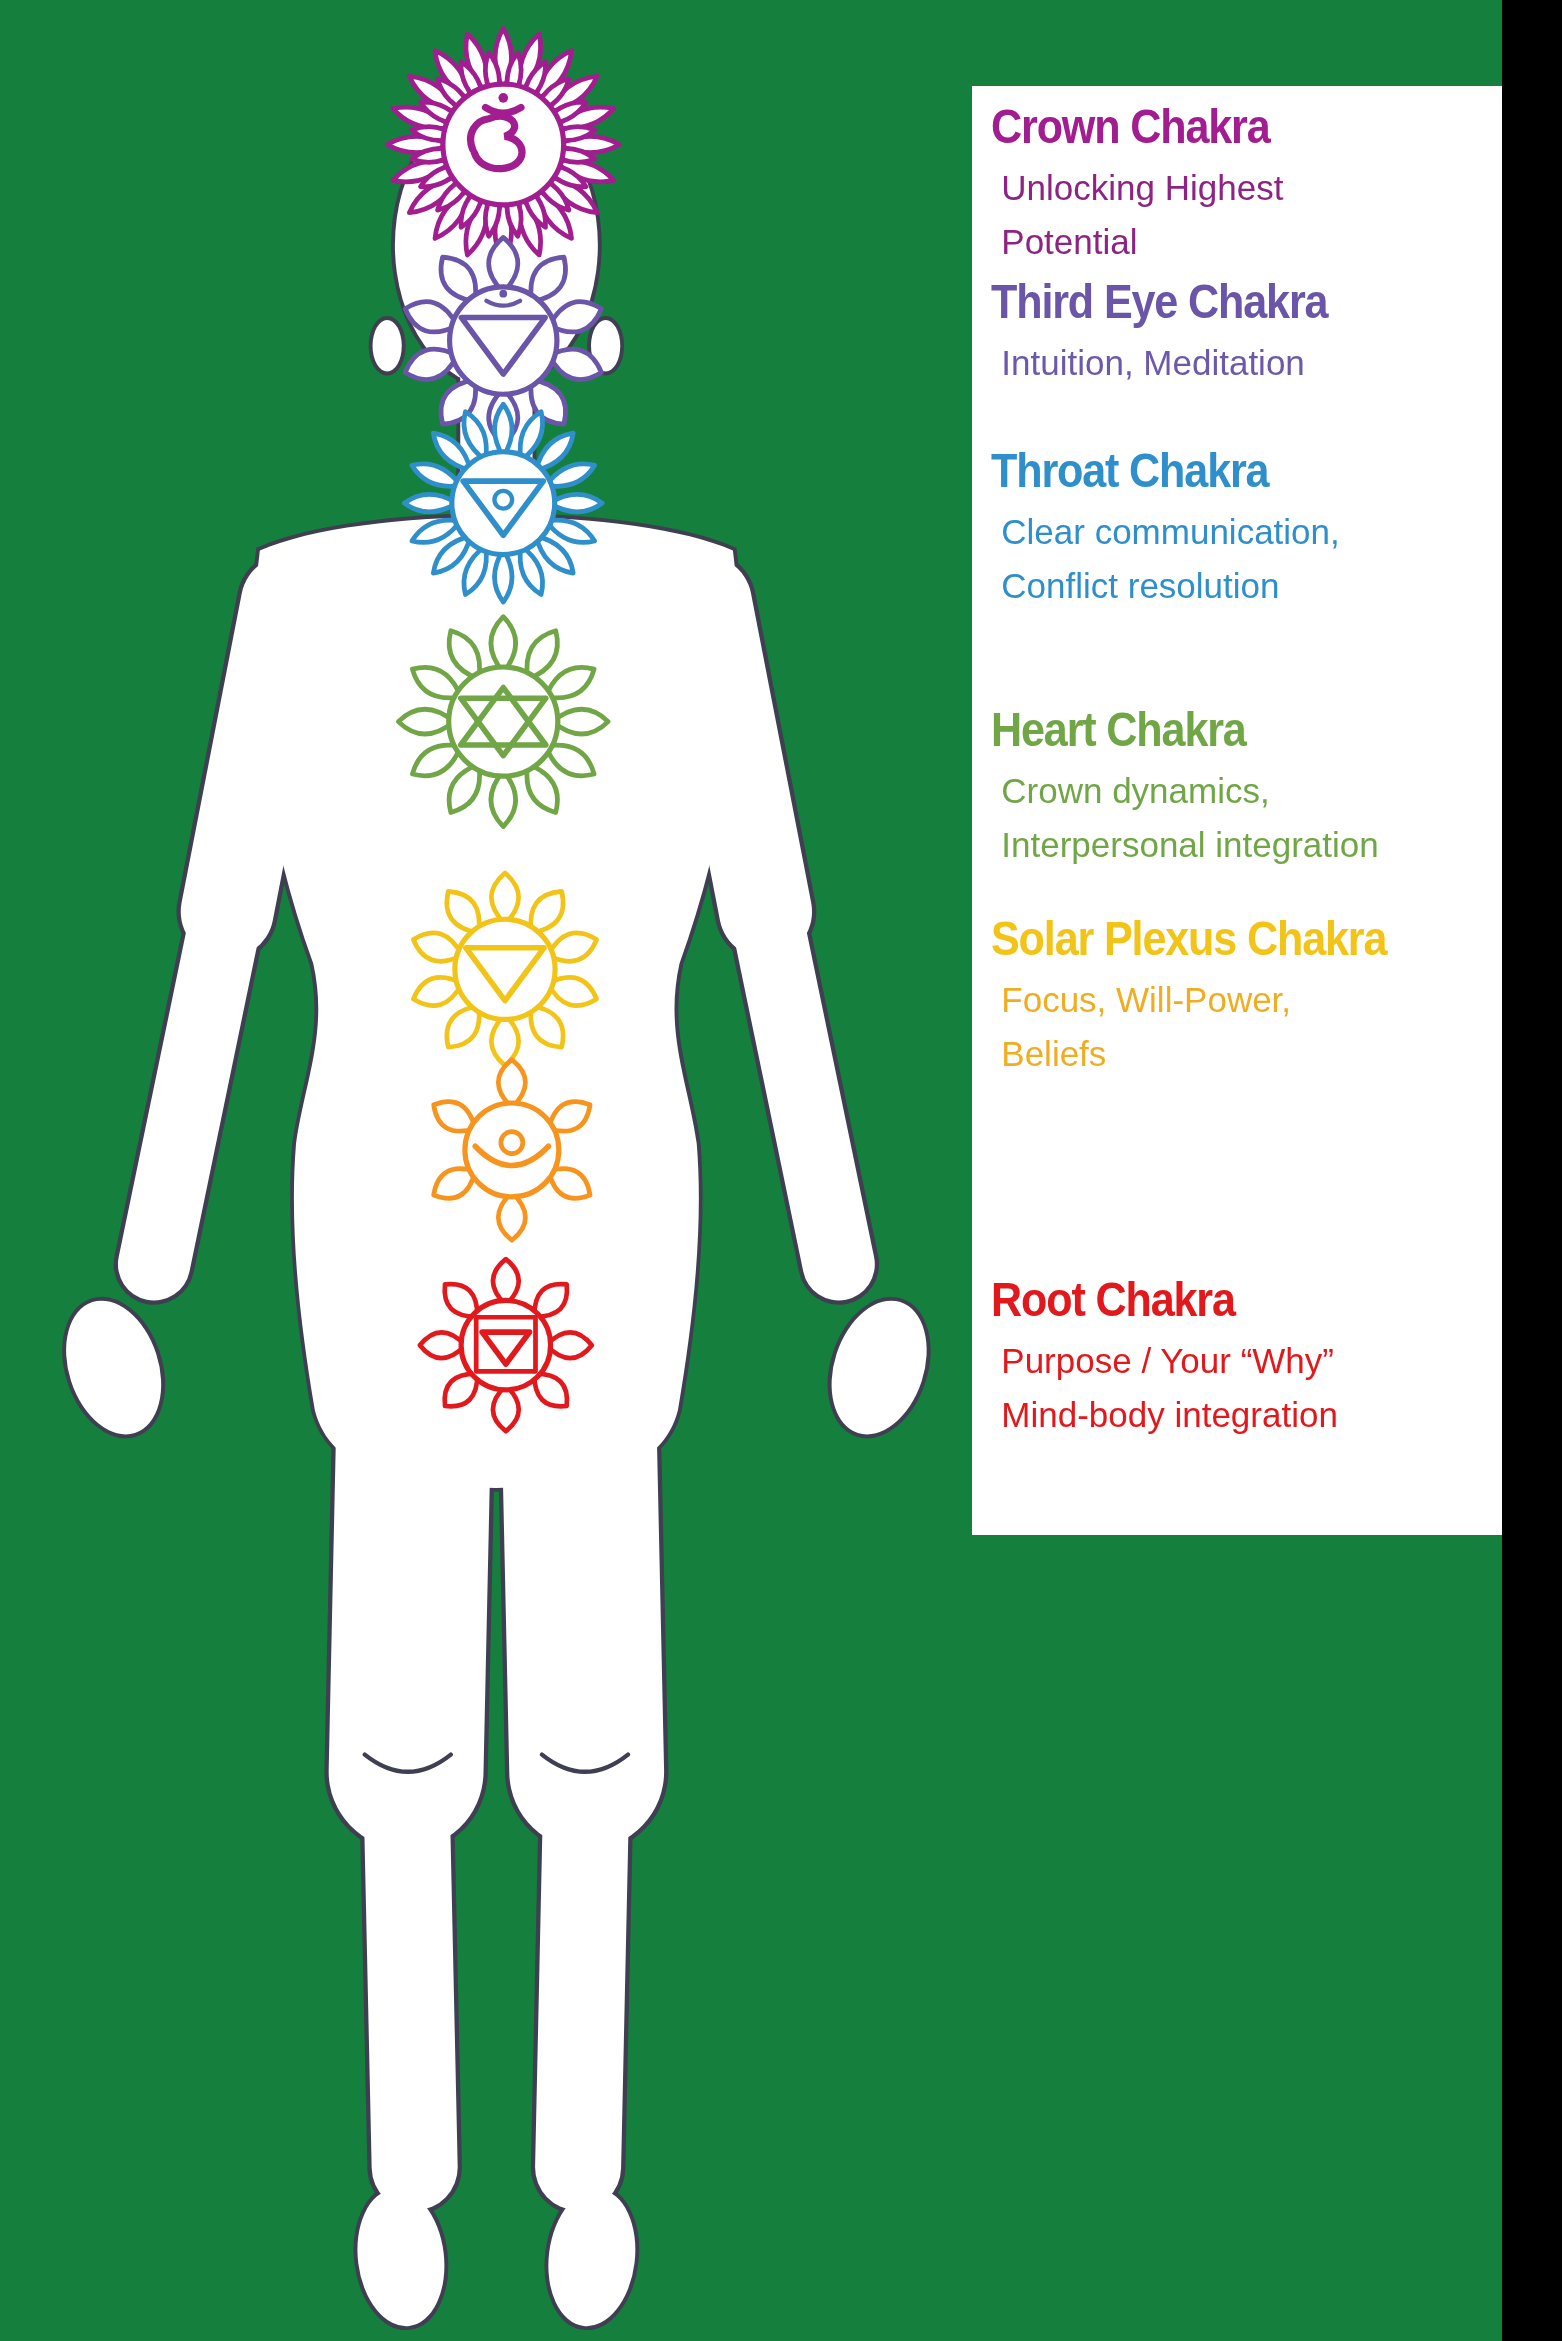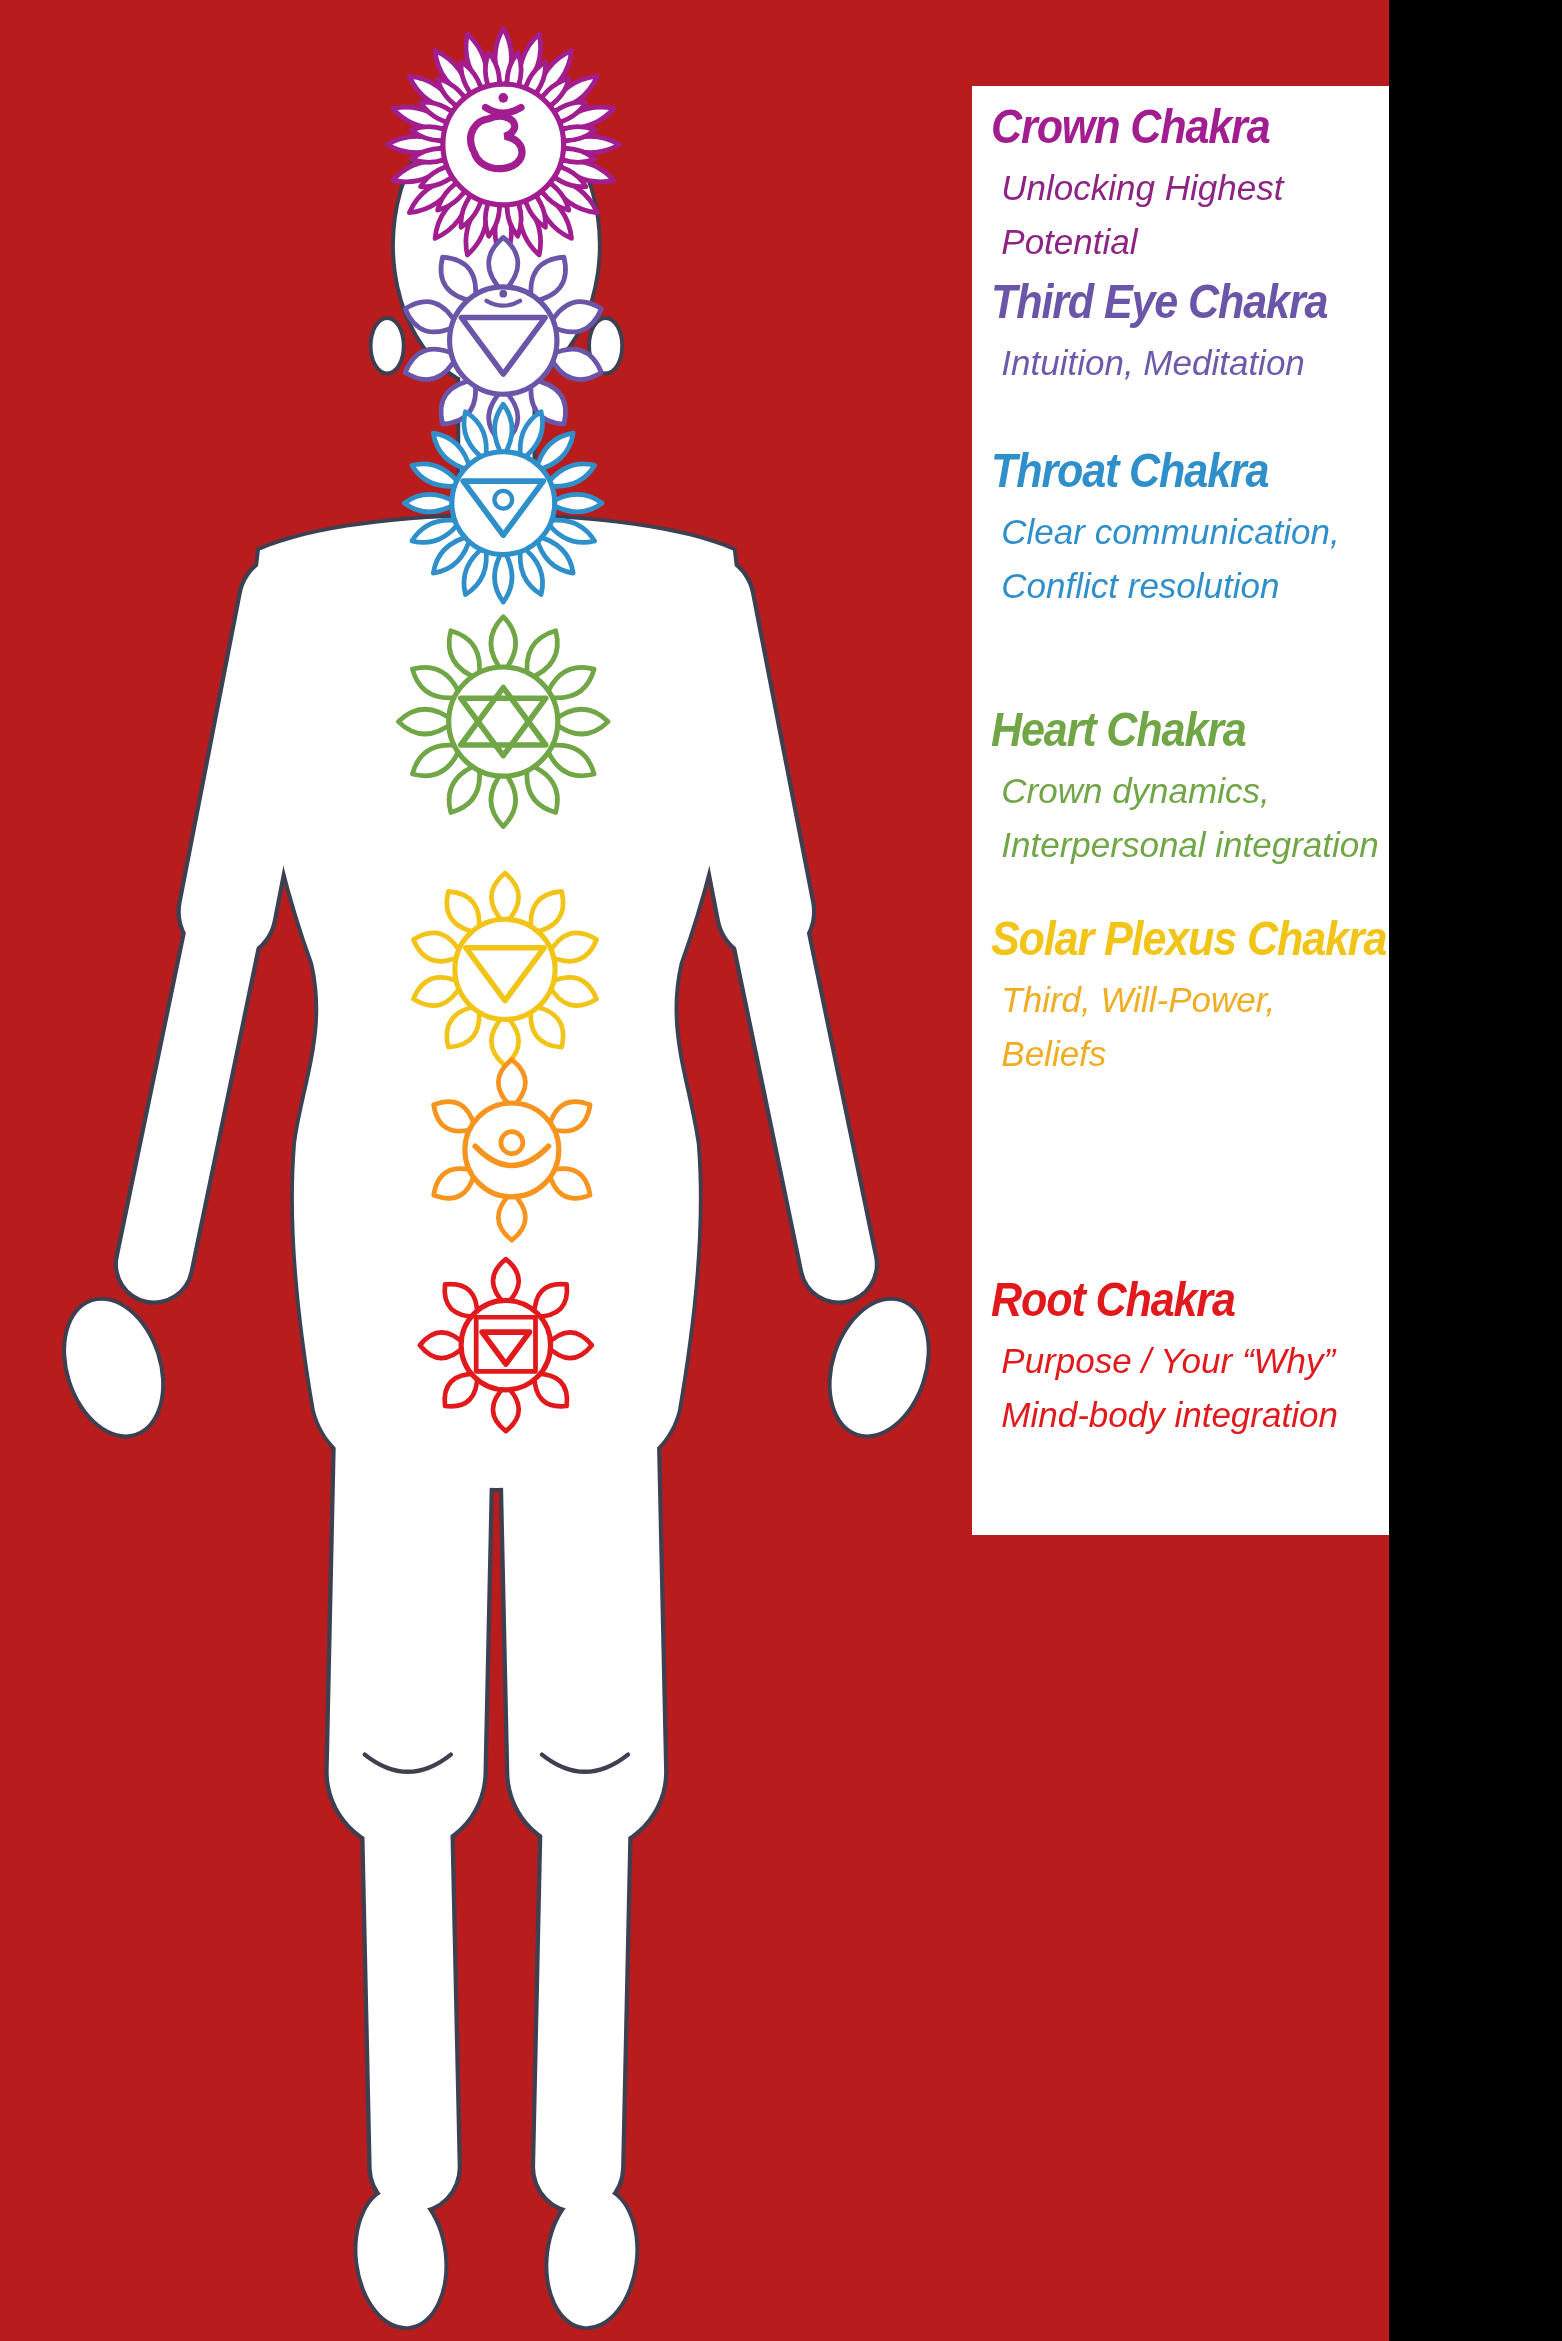--- a/index.html
+++ b/index.html
@@ -1,18 +1,18 @@
 <!DOCTYPE html>
 <html style="font-size:13.8px"><head>
 <meta charset="utf-8">
 <style>
   html,body{margin:0;padding:0;background:#000;}
   .canvas{
-    position:relative;width:1389px;height:2342px;background:#b91c1c;
-    overflow:hidden;font-family:"Liberation Sans", sans-serif;font-style:italic;
+    position:relative;width:1502px;height:2342px;background:#15803d;
+    overflow:hidden;font-family:"Liberation Sans", sans-serif;
   }
   #figure-svg{position:absolute;left:0;top:0;}
   .panel{
     position:absolute;left:972px;top:86px;width:592px;height:1449px;
     background:#fff;
   }
   .sec{position:absolute;left:19px;right:6.9px;}
   .sec h2{
     margin:0;font-size:49px;font-weight:800;letter-spacing:-1.3px;
     line-height:1.15;white-space:nowrap;color:var(--c);
@@ -242,21 +242,21 @@
       <h2>Heart Chakra</h2>
       <div class="sub">
         <div class="ln">Crown dynamics,</div>
         <div class="ln">Interpersonal integration</div>
       </div>
     </section>
 
     <section class="sec" style="top: 824px; --c: #f2c418; --sc: #f0ad21;">
       <h2>Solar Plexus Chakra</h2>
       <div class="sub">
-        <div class="ln">Third, Will-Power,</div>
+        <div class="ln">Focus, Will-Power,</div>
         <div class="ln">Beliefs</div>
       </div>
     </section>
 
 
     <section class="sec" style="top: 1185px; --c: #e2191c; --sc: #e2191c;">
       <h2>Root Chakra</h2>
       <div class="sub">
         <div class="ln">Purpose / Your “Why”</div>
         <div class="ln">Mind-body integration</div>

